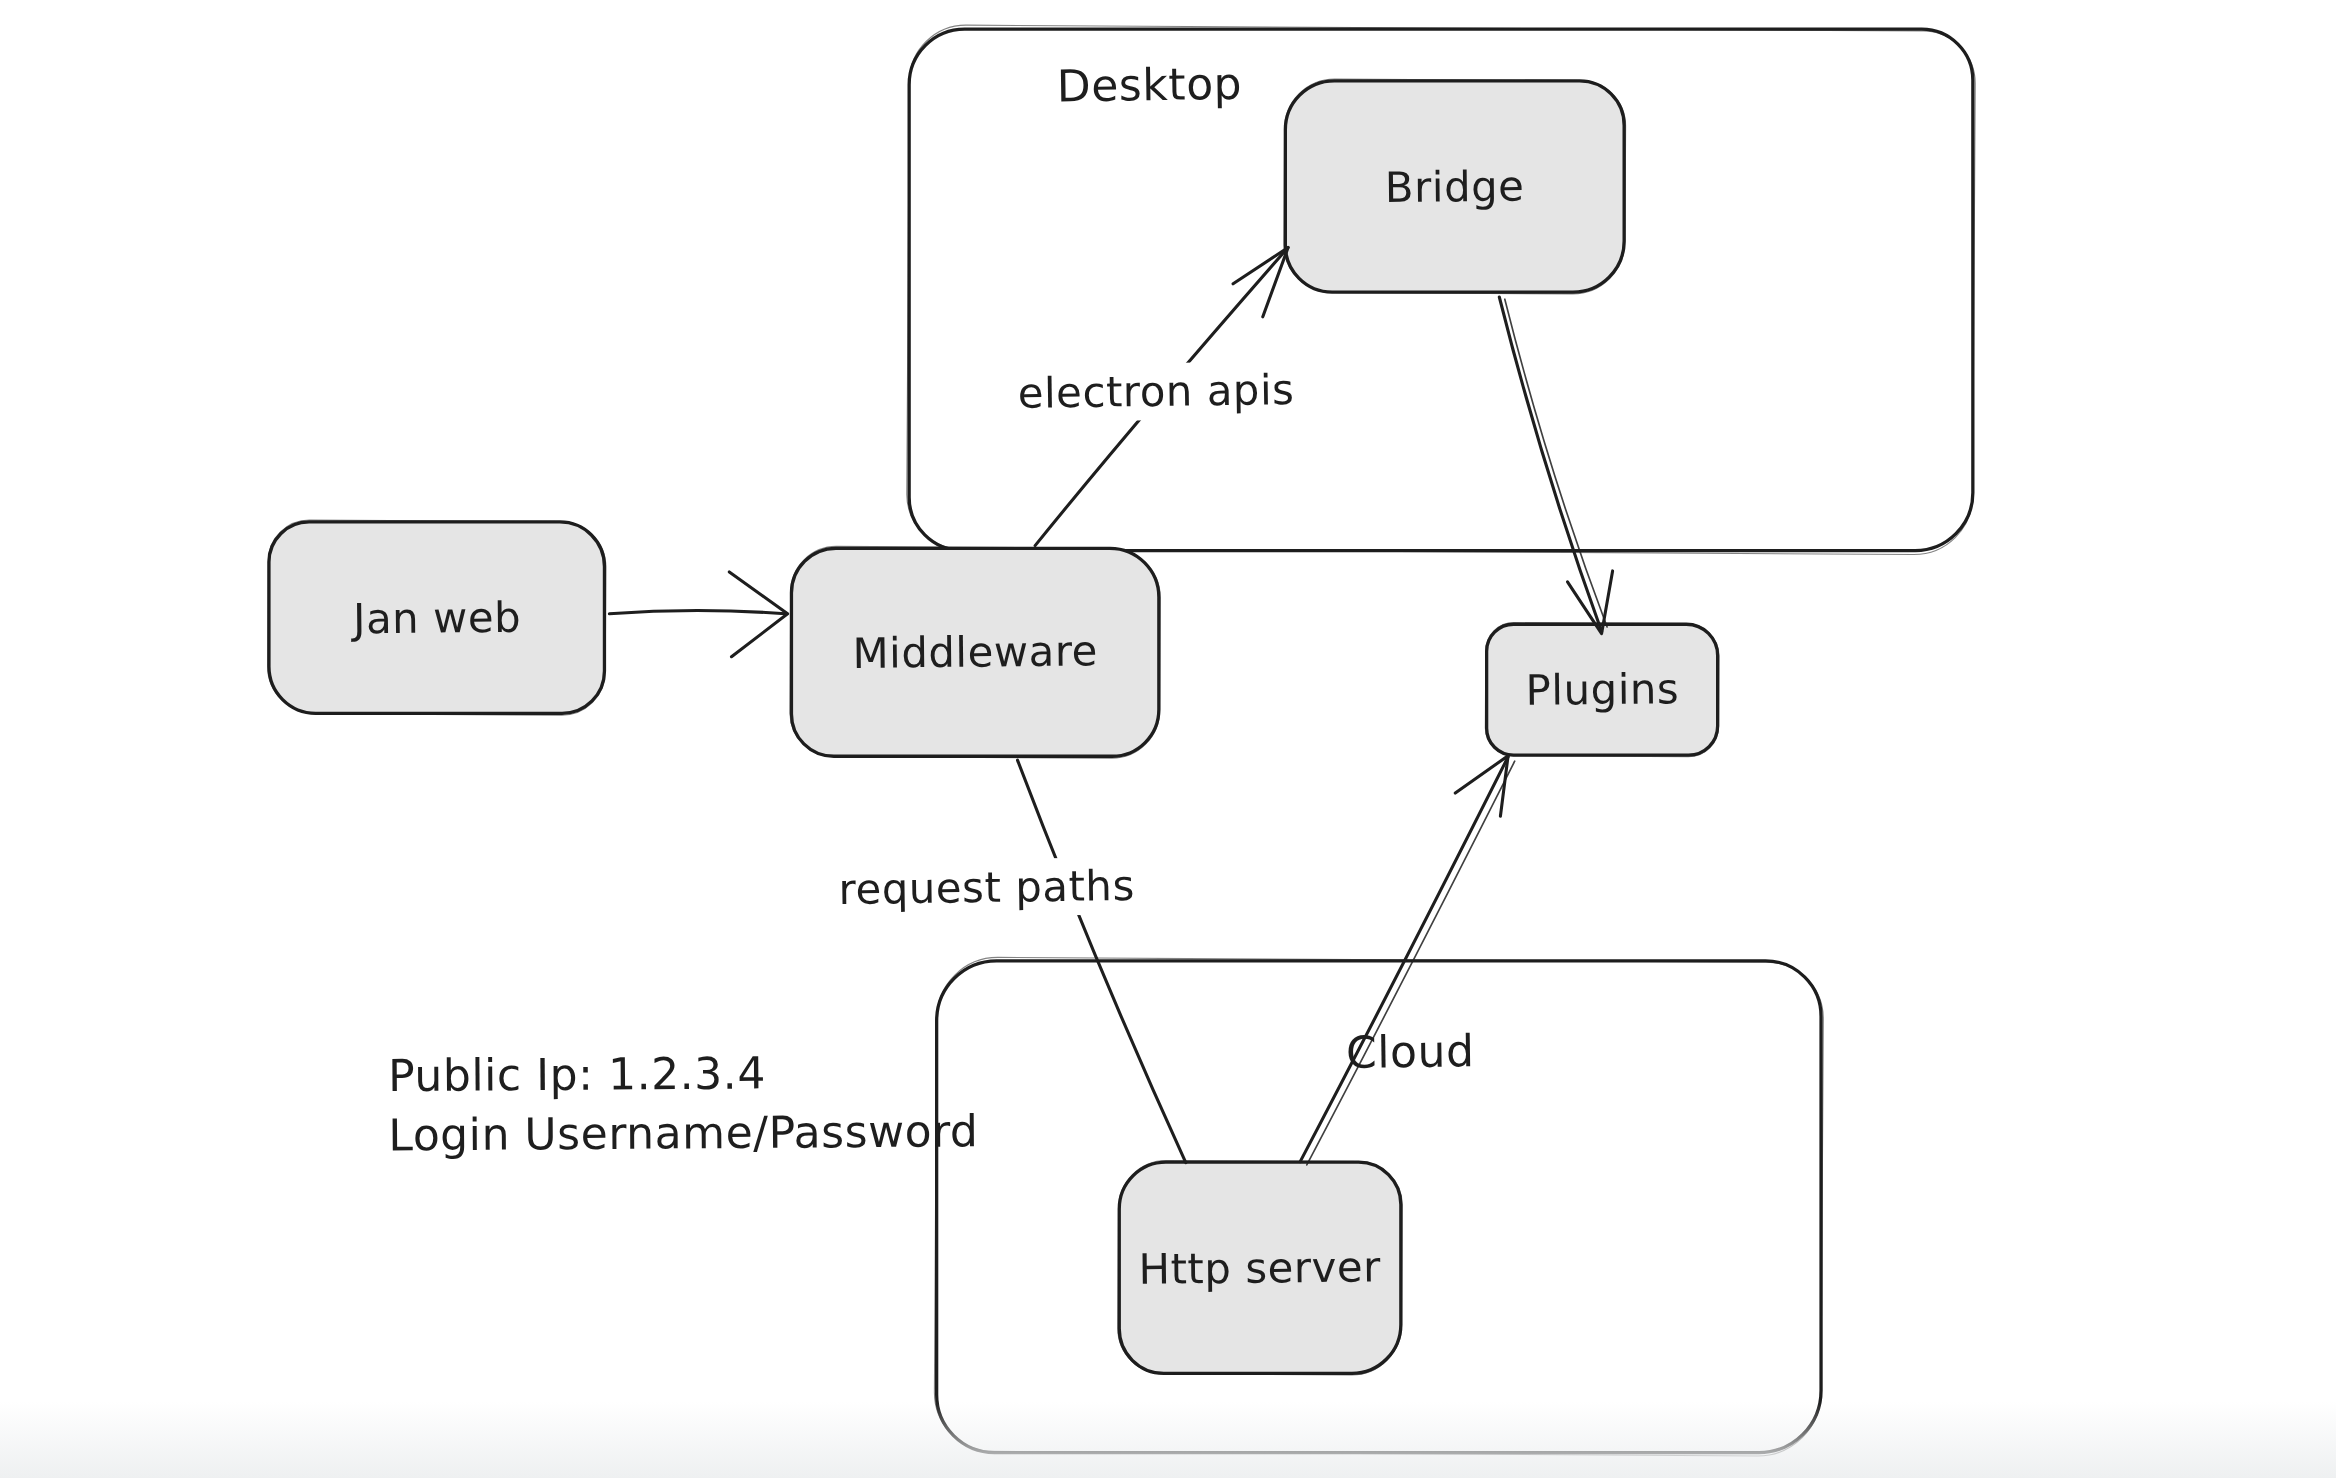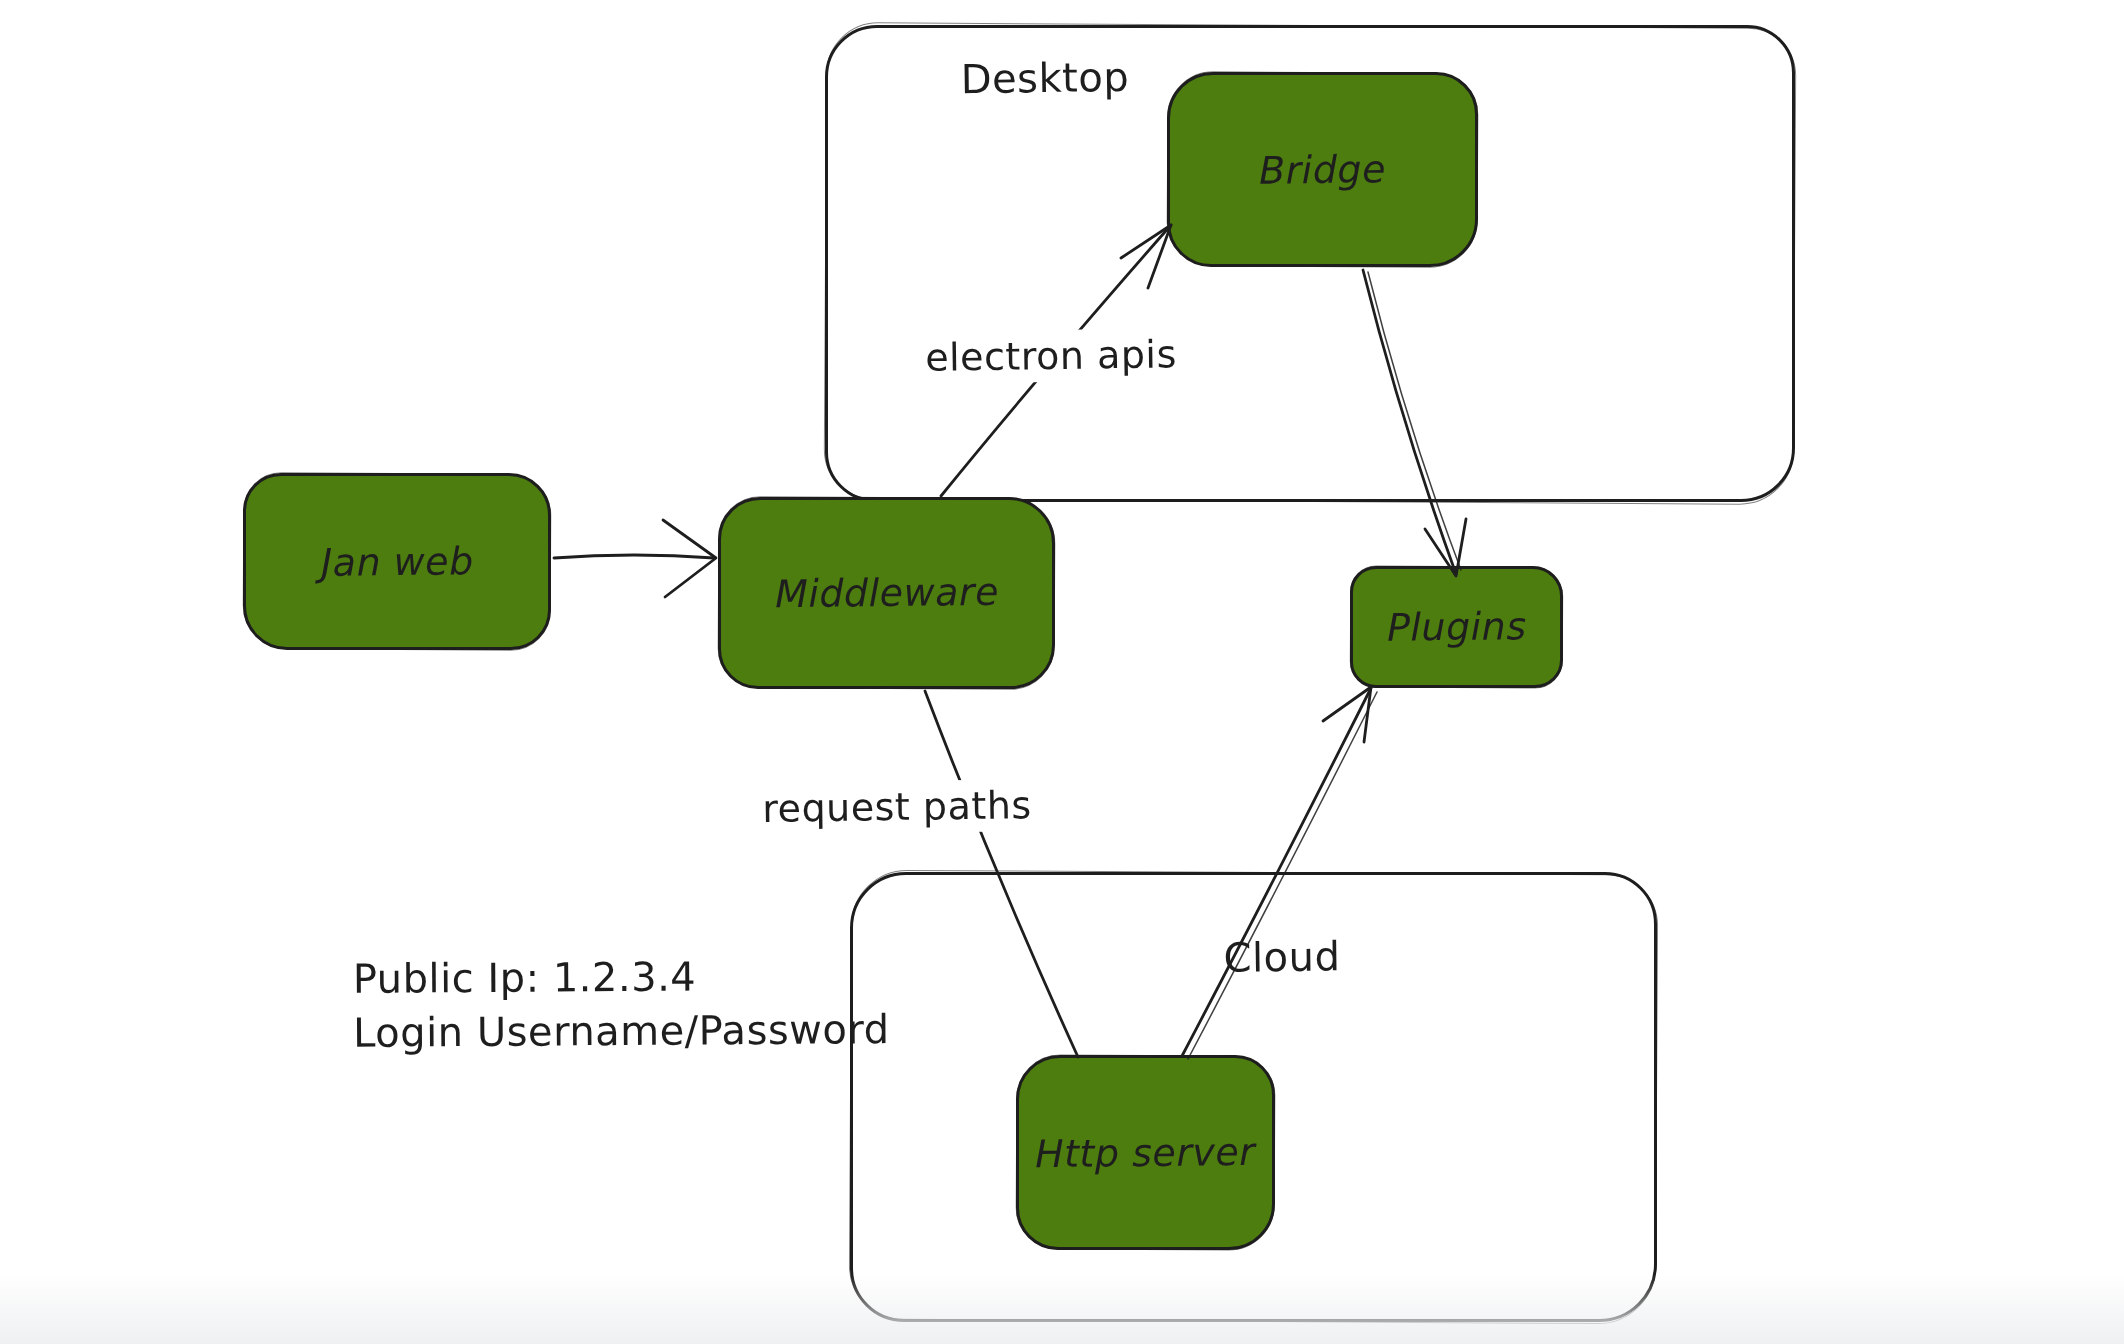--- a/index.html
+++ b/index.html
@@ -22,25 +22,24 @@
   .shape::after {
     content: "";
     position: absolute;
     inset: -3px;
     border: 1.6px solid rgba(30,30,30,0.55);
     border-radius: inherit;
     transform: rotate(0.35deg);
     pointer-events: none;
   }
   .node {
-    background: #4d7c0f;
+    background: #e5e5e5;
     display: flex;
     align-items: center;
     justify-content: center;
-    font-style: italic;
   }
   .container-desktop { left: 825px; top: 25px;  width: 970px; height: 477px; border-radius: 52px 48px 54px 50px; }
   .container-cloud   { left: 850px; top: 872px; width: 807px; height: 450px; border-radius: 56px 52px 58px 54px; }
   .node-jan-web      { left: 243px; top: 473px;  width: 308px; height: 177px; border-radius: 38px 42px 40px 44px; }
   .node-middleware   { left: 718px; top: 497px;  width: 337px; height: 192px; border-radius: 42px 46px 44px 40px; }
   .node-bridge       { left: 1167px; top: 72px;  width: 311px; height: 195px; border-radius: 46px 42px 48px 44px; }
   .node-plugins      { left: 1350px; top: 566px; width: 213px; height: 122px; border-radius: 26px 30px 28px 26px; }
   .node-http-server  { left: 971px; top: 1055px; width: 259px; height: 195px; border-radius: 44px 40px 46px 42px; margin-left: 45px; }
   
   .node-label {

